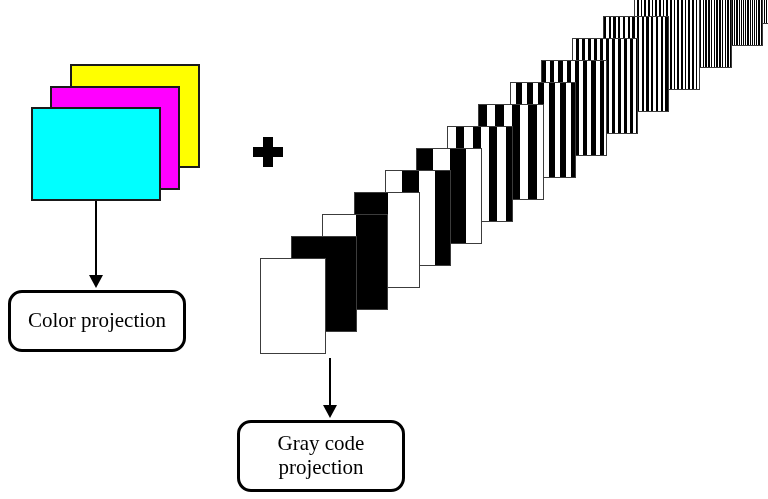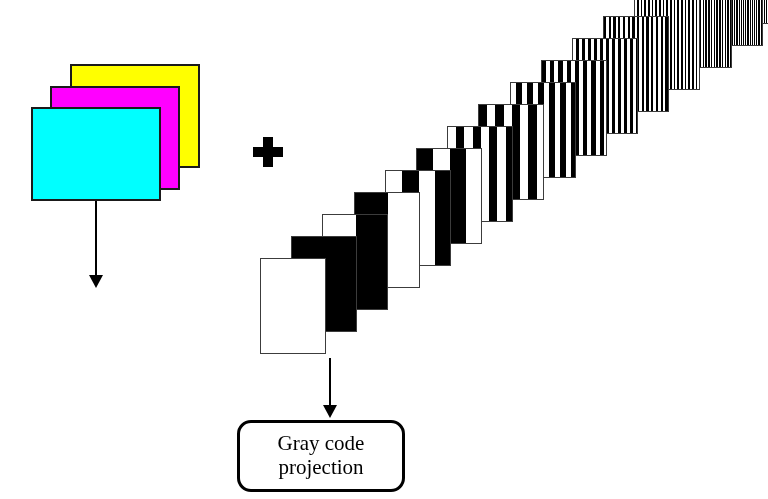--- a/index.html
+++ b/index.html
@@ -162,19 +162,22 @@
         <div class="stripes" style="background: repeating-linear-gradient(90deg, rgb(0, 0, 0) 0px, rgb(0, 0, 0) 0.971px, rgb(255, 255, 255) 0.971px, rgb(255, 255, 255) 1.941px);"></div>
       </div>
     </div>
 
   <div class="arrow-line" id="color-arrow-line" style="left: 95px; top: 201px; height: 77px; z-index: 5;"></div>
   <div class="arrow-head" id="color-arrow-head" style="left: 89px; top: 275px; z-index: 5;"></div>
 
   <div class="arrow-line" id="graycode-arrow-line" style="left: 329px; top: 358px; height: 50px; z-index: 300;"></div>
   <div class="arrow-head" id="graycode-arrow-head" style="left: 323px; top: 405px; z-index: 300;"></div>
 
+  <div class="label-box" id="color-label" style="left: 8px; top: 290px; width: 178px; height: 62px;">
+    <span class="label-text">Color projection</span>
+  </div>
 
   <div class="label-box" id="graycode-label" style="left: 237px; top: 420px; width: 168px; height: 72px;">
     <span class="label-text">Gray code
 projection</span>
   </div>
 
 </div>
 
 </body></html>

